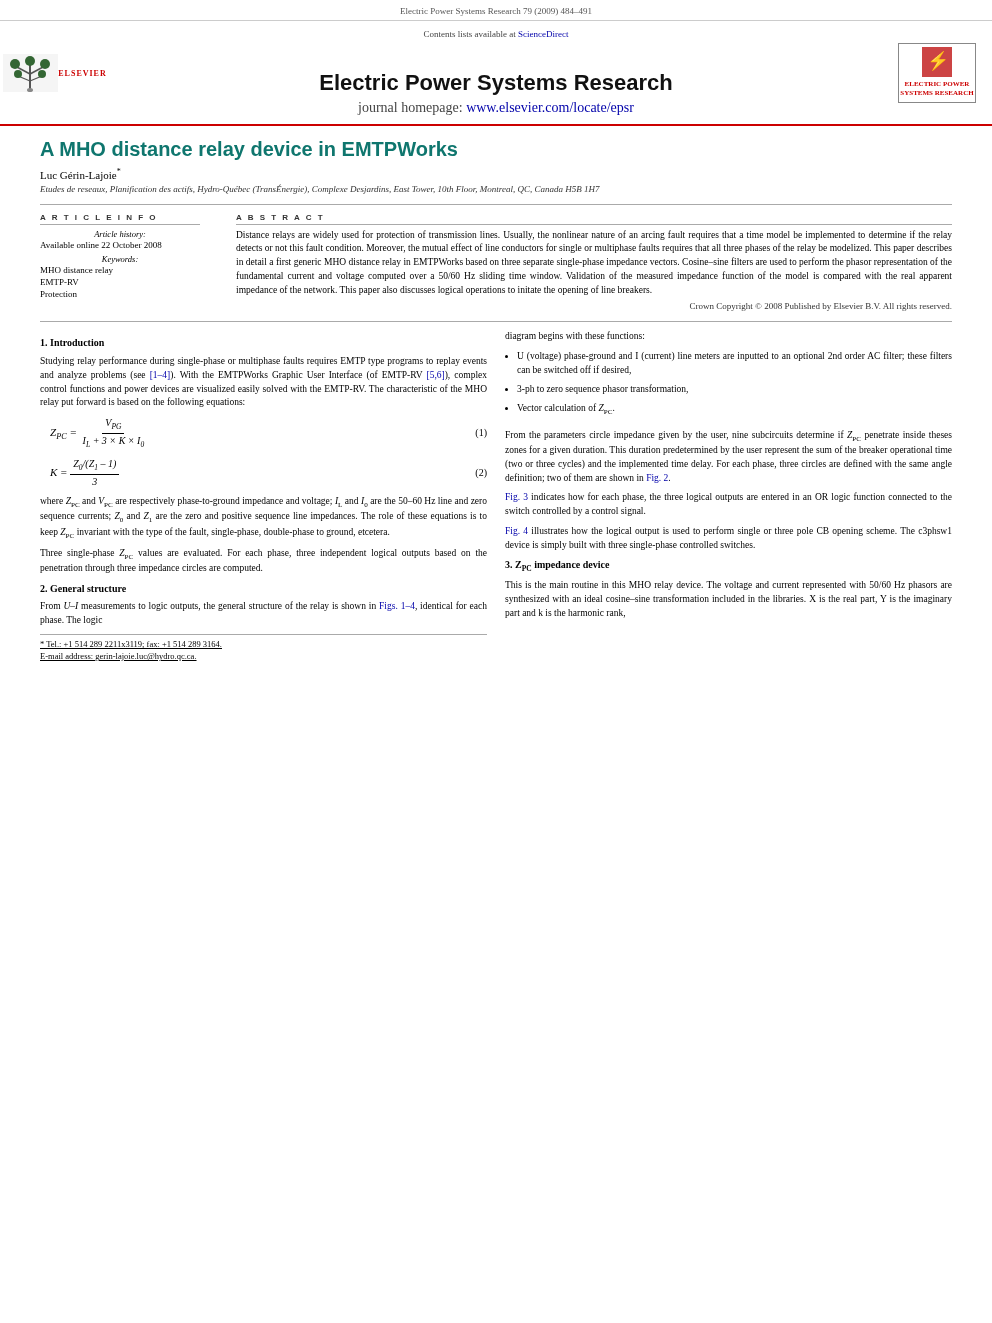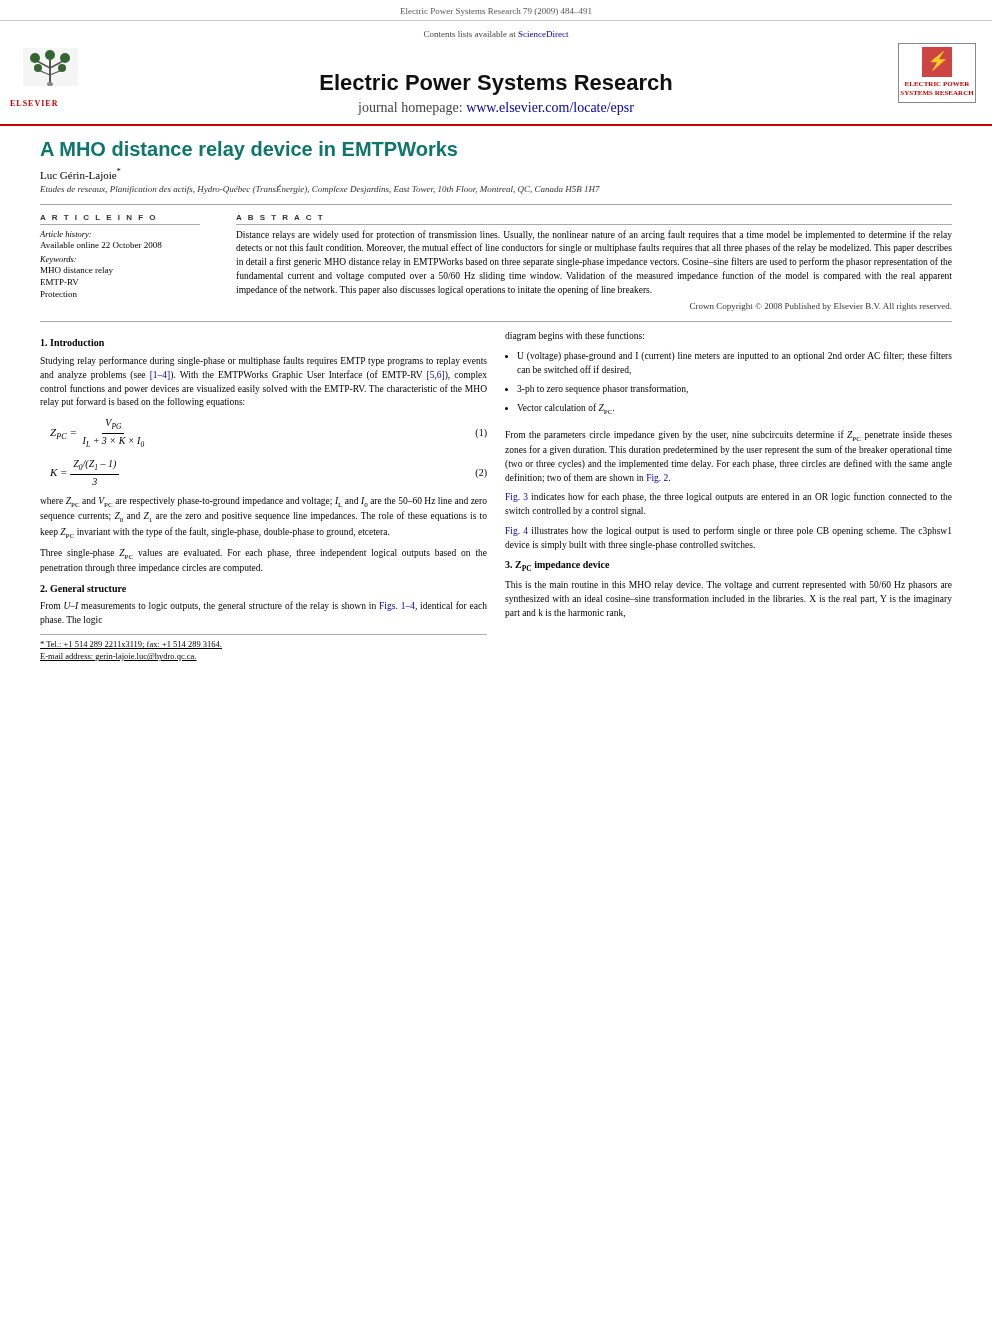--- a/index.html
+++ b/index.html
@@ -31,22 +31,21 @@
       display: flex;
       align-items: center;
       border-bottom: 2px solid #c00;
       padding: 8px 10px;
       position: relative;
     }
     .journal-logo-left {
       width: 90px;
       min-width: 90px;
       display: flex;
-      flex-direction: column;
-      align-items: flex-start;
+      align-items: center;
       justify-content: center;
     }
     .elsevier-logo {
       width: 80px;
       height: 60px;
       display: flex;
       flex-direction: column;
       align-items: center;
       justify-content: center;
     }
@@ -168,20 +167,21 @@
       color: #333;
       border-bottom: 1px solid #aaa;
       padding-bottom: 2px;
       margin-bottom: 4px;
     }
     .article-info .field-label {
       font-style: italic;
       font-size: 8.5px;
       margin-bottom: 1px;
       margin-top: 4px;
+      text-align: center;
     }
     .article-info .field-value {
       font-size: 9px;
       margin-bottom: 2px;
     }
     .abstract-col {
       flex: 1;
       font-size: 9.5px;
     }
     .abstract-title {

